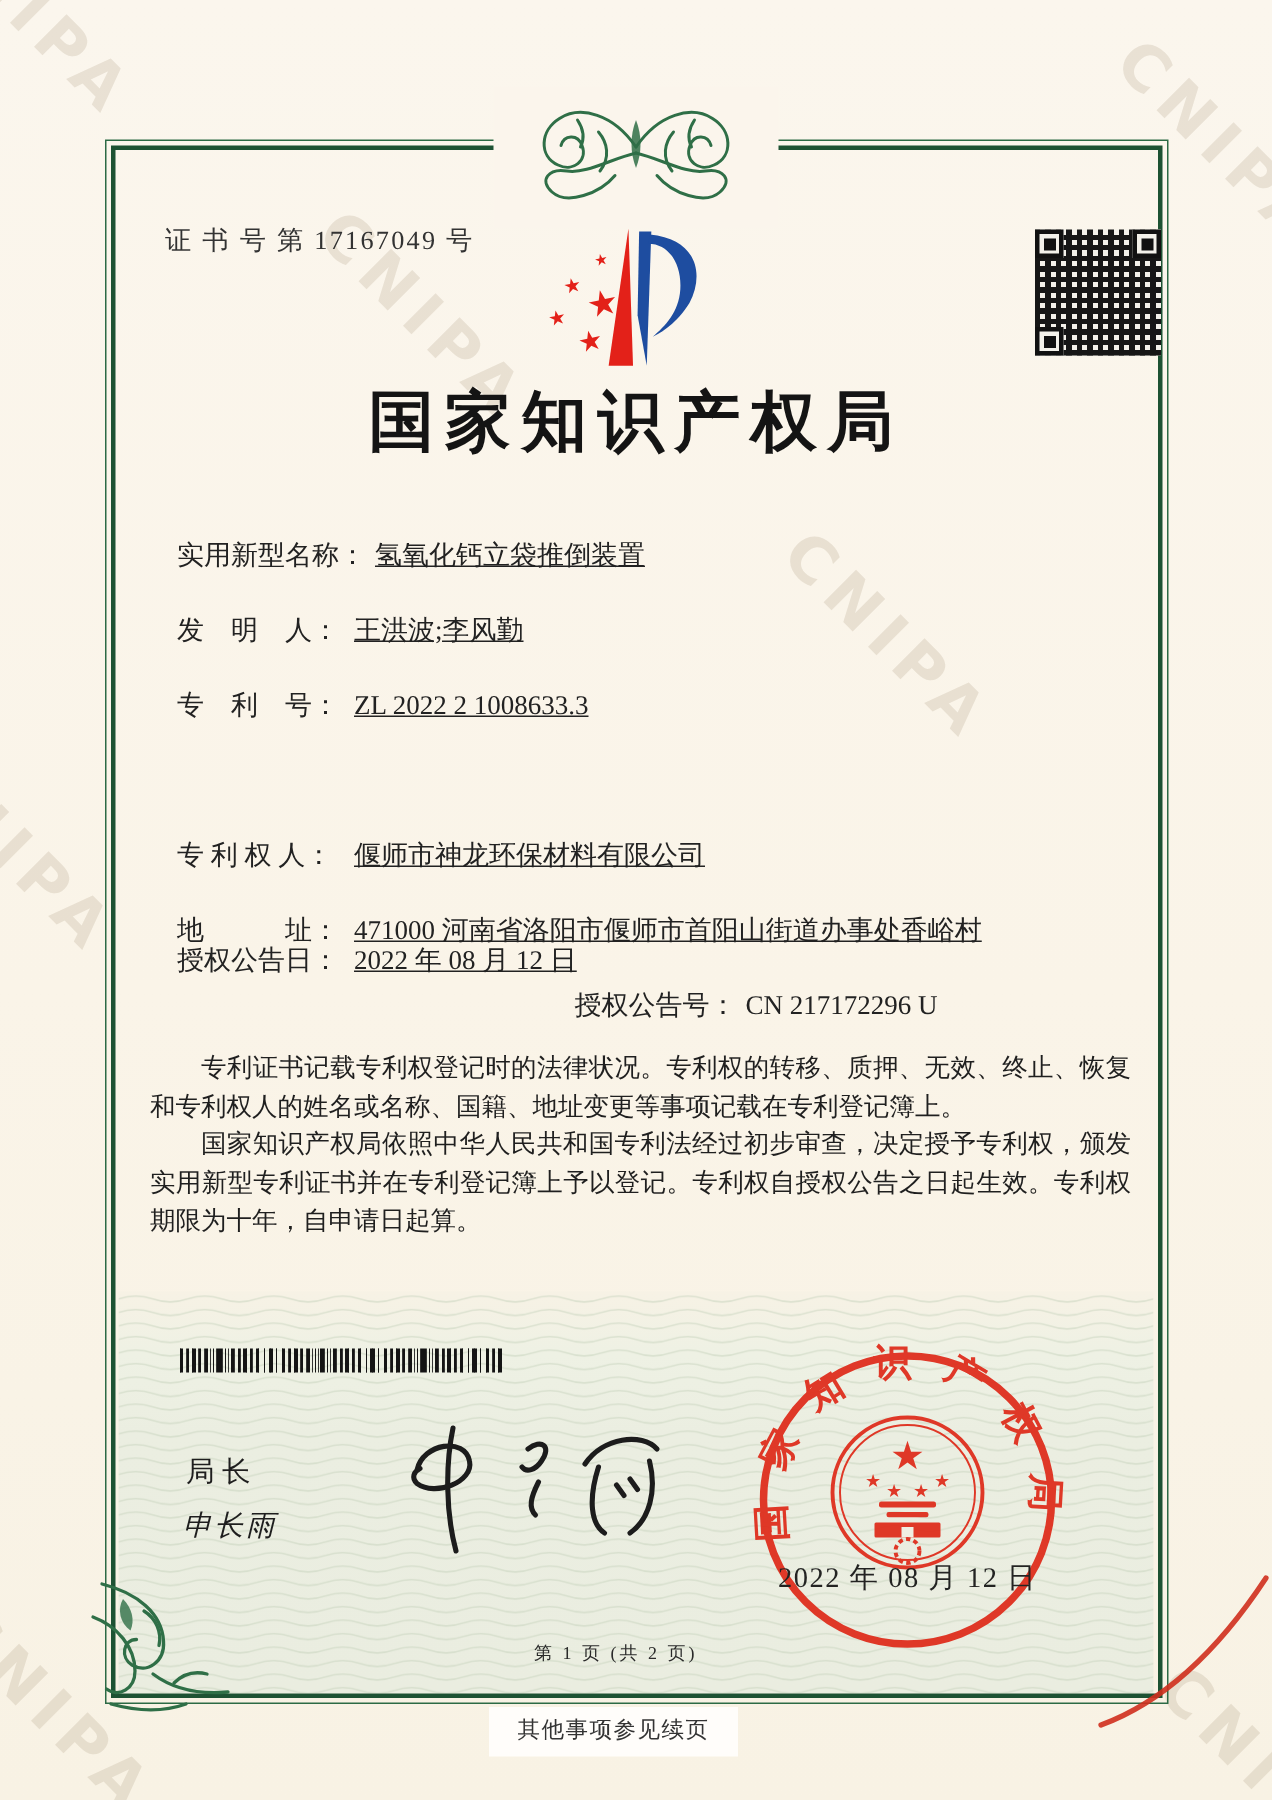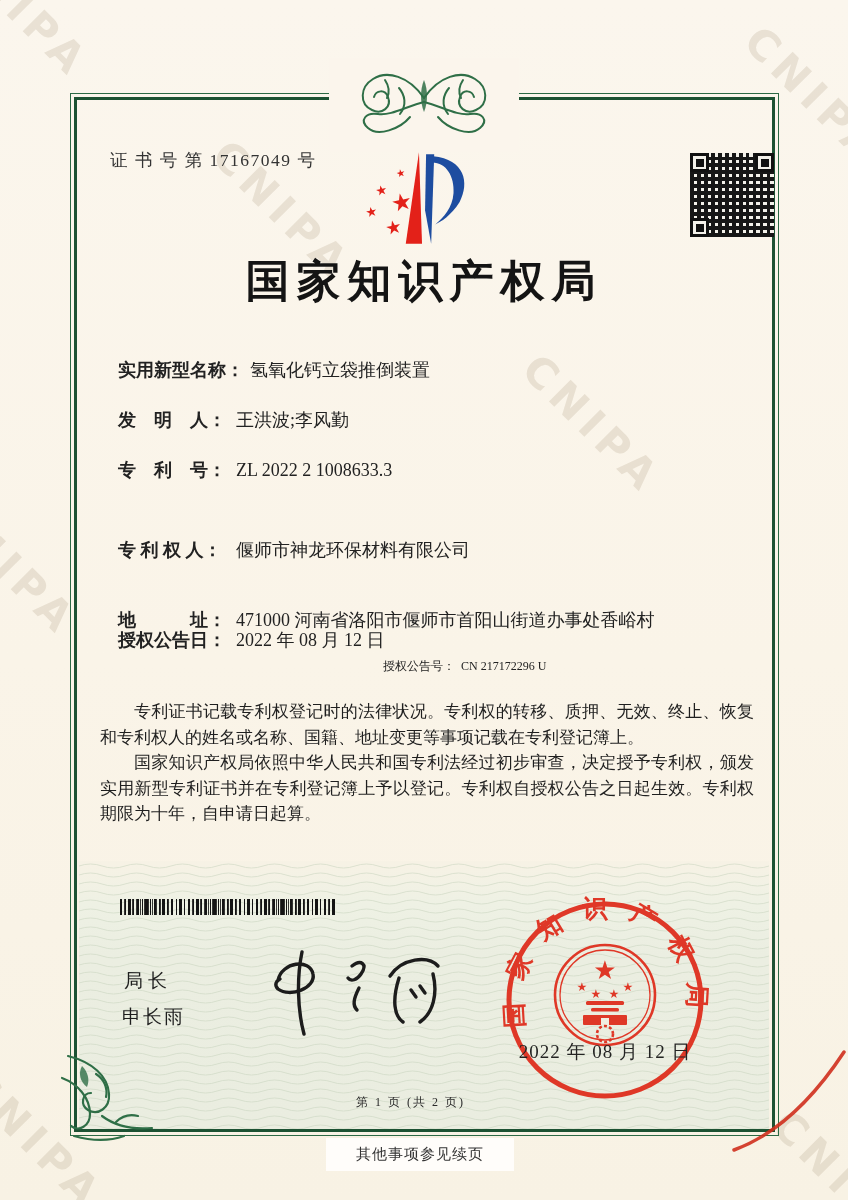--- a/index.html
+++ b/index.html
@@ -42,42 +42,42 @@
   }
   .qf{position:absolute;width:19px;height:19px;border:3.5px solid #111;background:#f3f1ea;box-sizing:border-box;}
   .qf::after{content:"";position:absolute;inset:2.5px;background:#111;}
   .qf.tl{left:0;top:0;} .qf.tr{right:0;top:0;} .qf.bl{left:0;bottom:0;}
   .title{
     position:absolute;left:0;right:0;top:252px;z-index:4;text-align:center;
     font-size:44px;font-weight:700;letter-spacing:7px;color:#141414;
   }
   
   .frow{position:absolute;left:118px;z-index:4;font-size:18px;white-space:nowrap;color:#222;}
-  .frow .lab{display:inline-block;min-width:112px;font-weight:bold;}
-  .frow .val{margin-left:6px;}
-  .frow2{position:absolute;left:383px;z-index:4;font-size:12px;white-space:nowrap;color:#222;}
+  .frow .lab{display:inline-block;min-width:112px;}
+  .frow .val{margin-left:6px;text-decoration:underline;}
+  .frow2{position:absolute;left:383px;z-index:4;font-size:18px;white-space:nowrap;color:#222;}
   .frow2 .val{margin-left:6px;}
   
   .paras{position:absolute;left:100px;top:699px;width:654px;z-index:4;}
   .paras p{margin:0;font-size:17px;line-height:25.5px;text-indent:2em;color:#1f1f1f;text-align:justify;}
   
   .barcode{
     position:absolute;left:120px;top:899px;width:216px;height:16px;z-index:4;
     background:
       repeating-linear-gradient(90deg,#141414 0 2px,transparent 2px 5px,#141414 5px 6px,transparent 6px 8px,#141414 8px 11px,transparent 11px 13px,#141414 13px 14px,transparent 14px 17px),
       repeating-linear-gradient(90deg,rgba(20,20,20,.85) 0 1px,transparent 1px 4px);
   }
   .director-title{position:absolute;left:124px;top:968px;z-index:4;font-size:19px;letter-spacing:5px;color:#1e1e1e;}
-  .director-name{position:absolute;left:122px;top:1004px;z-index:4;font-size:19px;letter-spacing:2px;color:#1e1e1e;}
+  .director-name{position:absolute;left:122px;top:1004px;z-index:4;font-size:19px;letter-spacing:2px;color:#1e1e1e;font-style:italic;}
   .sig{position:absolute;left:240px;top:936px;width:230px;height:108px;z-index:4;}
   .seal{position:absolute;left:500px;top:895px;width:210px;height:210px;z-index:5;opacity:.93;}
   .swoosh{position:absolute;left:728px;top:1038px;width:120px;height:118px;z-index:5;}
   .page-info{position:absolute;left:0;right:27px;top:1094px;z-index:4;text-align:center;font-size:12px;letter-spacing:2px;color:#2a2a2a;font-family:Liberation Serif, serif;}
   .note-box{
-    position:absolute;left:326px;top:1138px;width:188px;height:33px;z-index:4;background:#fffdfa;
+    position:absolute;left:326px;top:1138px;width:166px;height:33px;z-index:4;background:#fffdfa;
     text-align:center;line-height:33px;font-size:15px;letter-spacing:1px;color:#333;
   }
 </style>
 </head>
 <body>
 
 <div class="page">
 
   <div class="band">
     <svg width="100%" height="100%">
@@ -157,21 +157,21 @@
 
   <div class="frow" style="top:358px;">
     <span class="lab">实用新型名称：</span><span class="val">氢氧化钙立袋推倒装置</span>
   </div>
   <div class="frow" style="top:408px;">
     <span class="lab">发　明　人：</span><span class="val">王洪波;李风勤</span>
   </div>
   <div class="frow" style="top:458px;">
     <span class="lab">专　利　号：</span><span class="val">ZL 2022 2 1008633.3</span>
   </div>
-  <div class="frow" style="top:538px;">
+  <div class="frow" style="top:558px;">
     <span class="lab">专 利 权 人：</span><span class="val">偃师市神龙环保材料有限公司</span>
   </div>
   <div class="frow" style="top:608px;">
     <span class="lab">地　　　址：</span><span class="val">471000 河南省洛阳市偃师市首阳山街道办事处香峪村</span>
   </div>
   <div class="frow" style="top:628px;">
     <span class="lab">授权公告日：</span><span class="val">2022 年 08 月 12 日</span>
   </div>
   <div class="frow2" style="top:658px;">
     <span class="lab2">授权公告号：</span><span class="val">CN 217172296 U</span>

